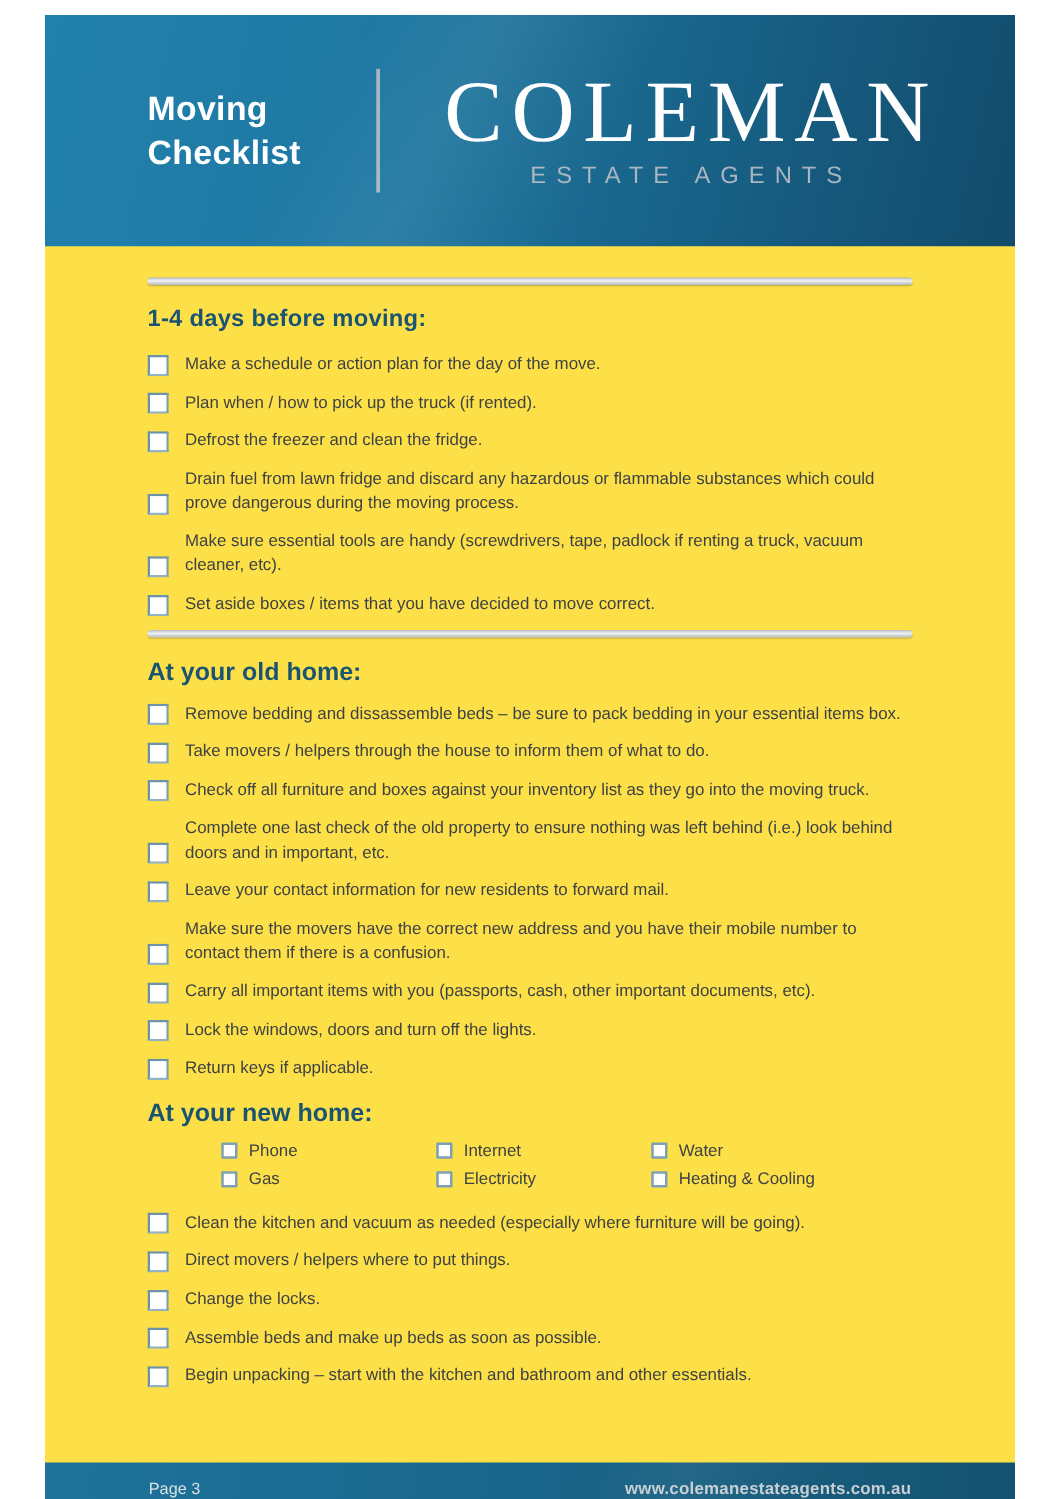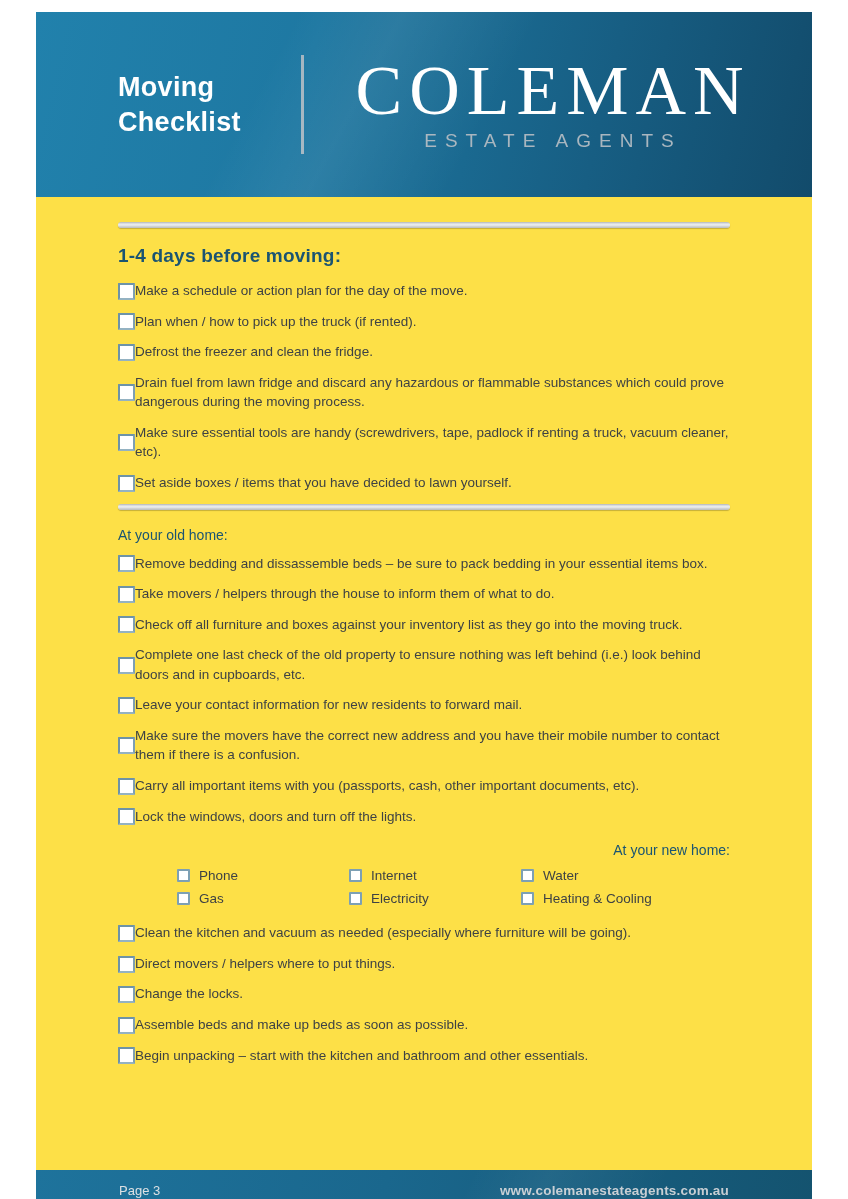--- a/index.html
+++ b/index.html
@@ -83,29 +83,30 @@
 
   h1.section-heading {
     color: #1a5472;
     font-size: 19px;
     font-weight: bold;
     letter-spacing: 0.2px;
     margin-bottom: 14px;
   }
   .subheading {
     color: #1a5472;
-    font-size: 14px;
-    font-weight: normal;
+    font-size: 20px;
+    font-weight: bold;
     margin-bottom: 11px;
   }
-  .subheading.later { margin-top: 16px; text-align: right; }
+  .subheading.later { margin-top: 16px; }
 
   .check-row {
     display: flex;
-    align-items: center;
+    align-items: flex-end;
+    gap: 13px;
     margin-bottom: 11px;
   }
   .checkbox {
     width: 17px;
     height: 17px;
     flex-shrink: 0;
     margin-top: 1px;
     border: 2px solid #6d93a8;
     border-bottom-color: #94b2c2;
     border-right-color: #7d9fb2;
@@ -205,58 +206,62 @@
     <div class="check-row">
       <span class="checkbox"></span>
       <span class="check-label">Drain fuel from lawn fridge and discard any hazardous or flammable substances which could prove dangerous during the moving process.</span>
     </div>
     <div class="check-row">
       <span class="checkbox"></span>
       <span class="check-label">Make sure essential tools are handy (screwdrivers, tape, padlock if renting a truck, vacuum cleaner, etc).</span>
     </div>
     <div class="check-row">
       <span class="checkbox"></span>
-      <span class="check-label">Set aside boxes / items that you have decided to lawn yourself.</span>
+      <span class="check-label">Set aside boxes / items that you have decided to move correct.</span>
     </div>
 
     <div class="rule second"></div>
 
     <div class="subheading">At your old home:</div>
 
     <div class="check-row">
       <span class="checkbox"></span>
       <span class="check-label">Remove bedding and dissassemble beds – be sure to pack bedding in your essential items box.</span>
     </div>
     <div class="check-row">
       <span class="checkbox"></span>
       <span class="check-label">Take movers / helpers through the house to inform them of what to do.</span>
     </div>
     <div class="check-row">
       <span class="checkbox"></span>
       <span class="check-label">Check off all furniture and boxes against your inventory list as they go into the moving truck.</span>
     </div>
     <div class="check-row">
       <span class="checkbox"></span>
-      <span class="check-label">Complete one last check of the old property to ensure nothing was left behind (i.e.) look behind doors and in cupboards, etc.</span>
+      <span class="check-label">Complete one last check of the old property to ensure nothing was left behind (i.e.) look behind doors and in important, etc.</span>
     </div>
     <div class="check-row">
       <span class="checkbox"></span>
       <span class="check-label">Leave your contact information for new residents to forward mail.</span>
     </div>
     <div class="check-row">
       <span class="checkbox"></span>
       <span class="check-label">Make sure the movers have the correct new address and you have their mobile number to contact them if there is a confusion.</span>
     </div>
     <div class="check-row">
       <span class="checkbox"></span>
       <span class="check-label">Carry all important items with you (passports, cash, other important documents, etc).</span>
     </div>
     <div class="check-row">
       <span class="checkbox"></span>
       <span class="check-label">Lock the windows, doors and turn off the lights.</span>
+    </div>
+    <div class="check-row">
+      <span class="checkbox"></span>
+      <span class="check-label">Return keys if applicable.</span>
     </div>
 
     <div class="subheading later">At your new home:</div>
 
 
     <div class="utilities">
       <div class="util-cell">
         <span class="checkbox small"></span>
         <span class="check-label">Phone</span>
       </div>

